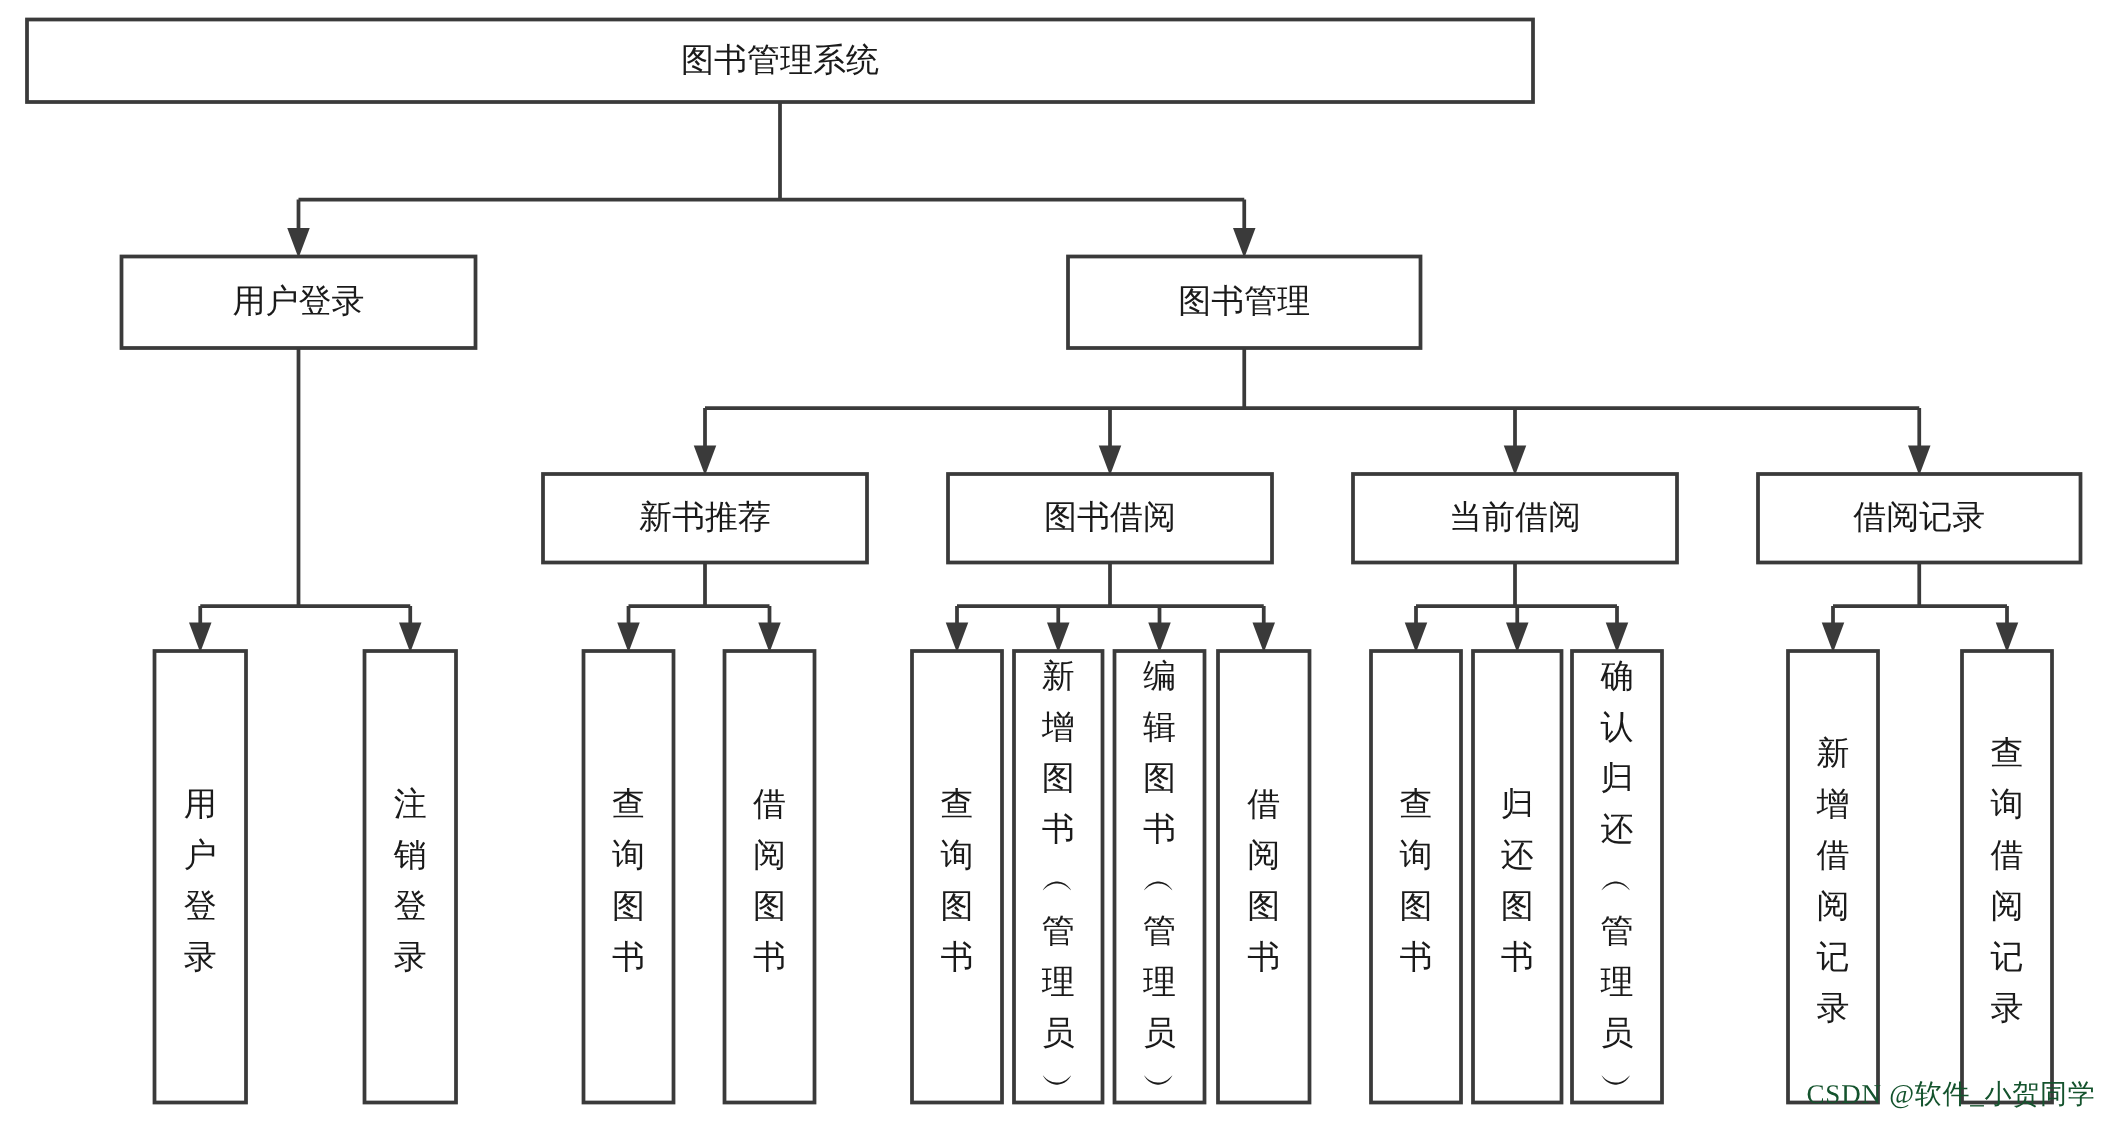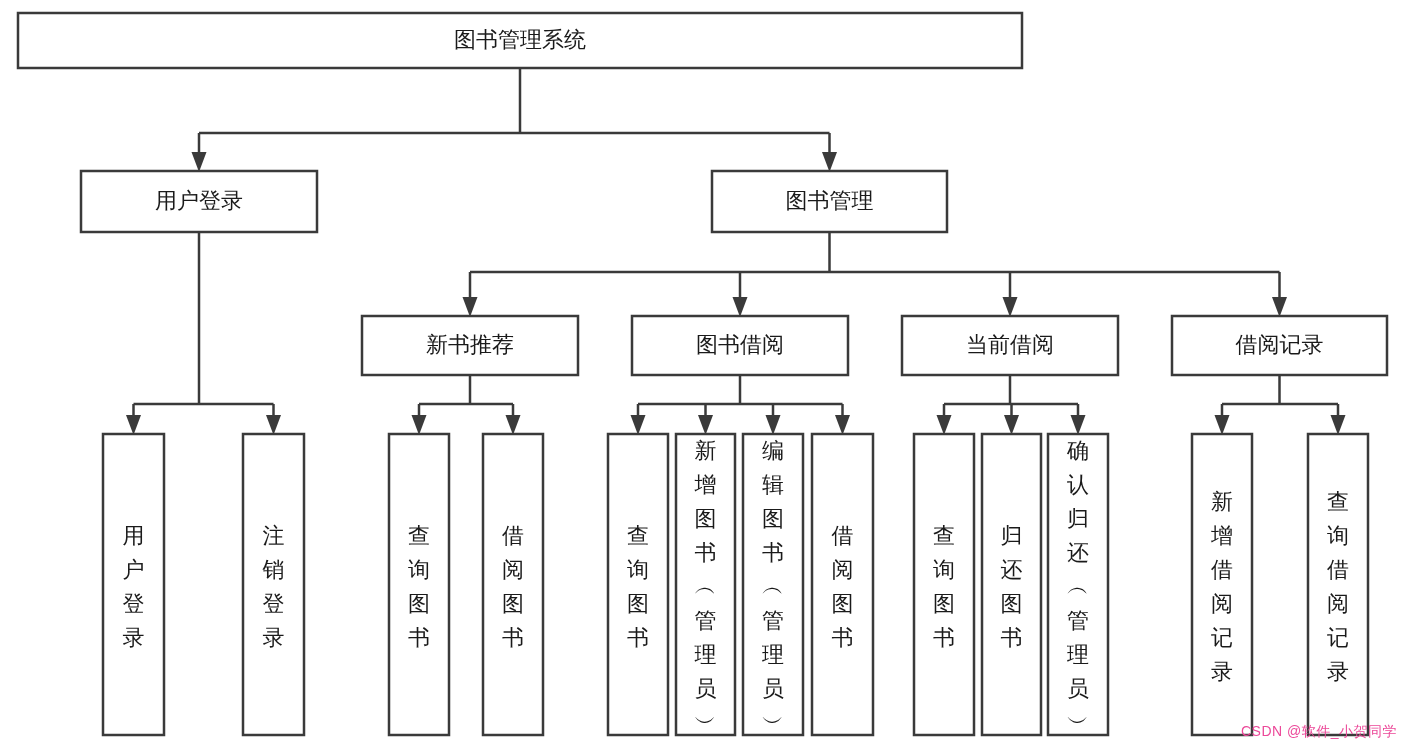--- a/index.html
+++ b/index.html
@@ -51,23 +51,23 @@
     fill: none;
   }
   .arrow-head {
     fill: #3a3a3a;
     stroke: none;
   }
   .watermark-text {
     position: absolute;
     right: 8px;
     bottom: 6px;
-    font-family: Liberation Sans, sans-serif;
-    font-size: 14px;
-    color: #ec4899;
+    font-family: Liberation Serif, serif;
+    font-size: 18px;
+    color: #14532d;
     white-space: nowrap;
     letter-spacing: 0.5px;
     user-select: none;
   }
 </style>
 </head>
 <body>
 
 <div id="diagram-root">
   <svg class="diagram-canvas" id="diagram-svg" viewBox="0 0 1405 747" xmlns="http://www.w3.org/2000/svg" role="img" aria-label="图书管理系统 hierarchy chart">

